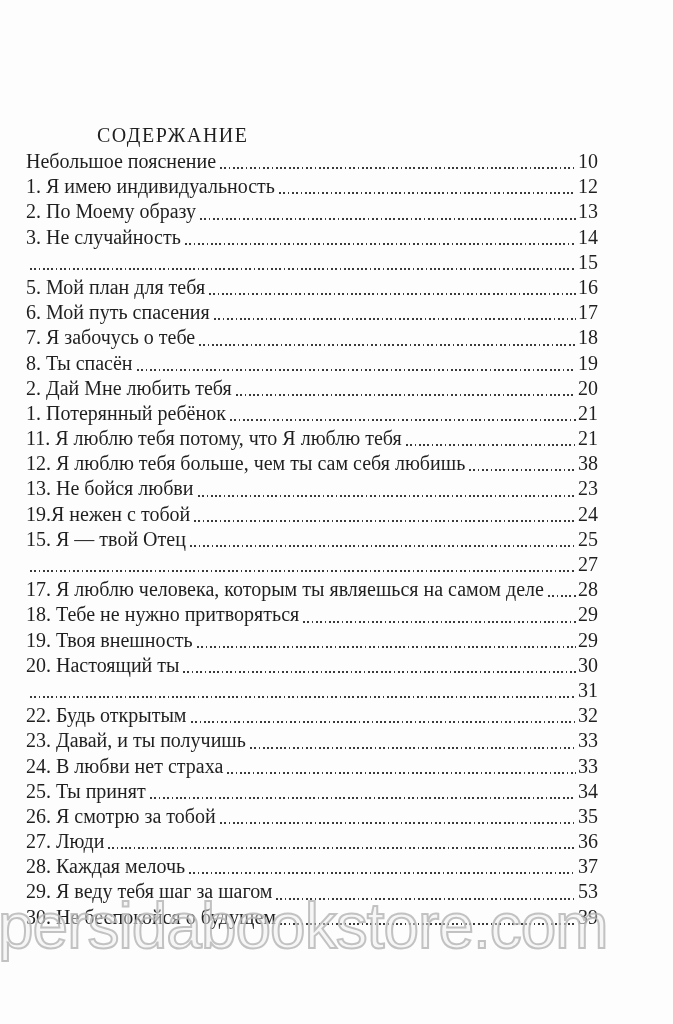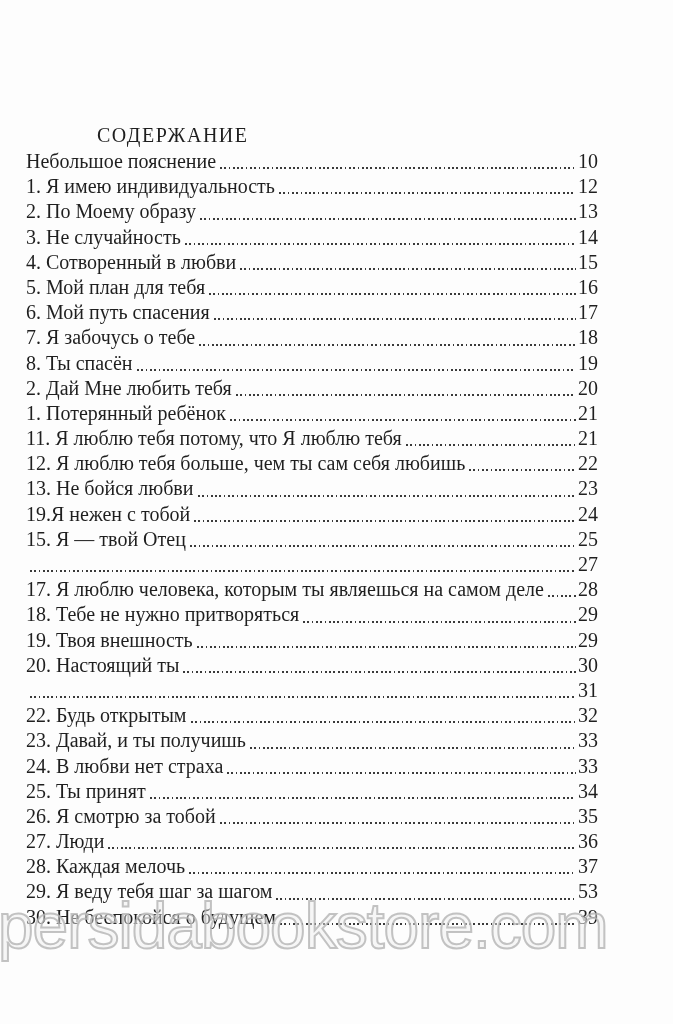--- a/index.html
+++ b/index.html
@@ -99,21 +99,20 @@
         <span class="entry-label">2. По Моему образу</span>
         <span class="leader"></span>
         <span class="entry-page">13</span>
       </div>
       <div class="toc-row">
         <span class="entry-label">3. Не случайность</span>
         <span class="leader"></span>
         <span class="entry-page">14</span>
       </div>
       <div class="toc-row">
-        <span class="entry-label">4. Сотворенный в любви</span>
         <span class="leader"></span>
         <span class="entry-page">15</span>
       </div>
       <div class="toc-row">
         <span class="entry-label">5. Мой план для тебя</span>
         <span class="leader"></span>
         <span class="entry-page">16</span>
       </div>
       <div class="toc-row">
         <span class="entry-label">6. Мой путь спасения</span>
@@ -141,21 +140,21 @@
         <span class="entry-page">21</span>
       </div>
       <div class="toc-row">
         <span class="entry-label">11. Я люблю тебя потому, что Я люблю тебя</span>
         <span class="leader"></span>
         <span class="entry-page">21</span>
       </div>
       <div class="toc-row">
         <span class="entry-label">12. Я люблю тебя больше, чем ты сам себя любишь</span>
         <span class="leader"></span>
-        <span class="entry-page">22</span>
+        <span class="entry-page">38</span>
       </div>
       <div class="toc-row">
         <span class="entry-label">13. Не бойся любви</span>
         <span class="leader"></span>
         <span class="entry-page">23</span>
       </div>
       <div class="toc-row">
         <span class="entry-label">19.Я нежен с тобой</span>
         <span class="leader"></span>
         <span class="entry-page">24</span>

